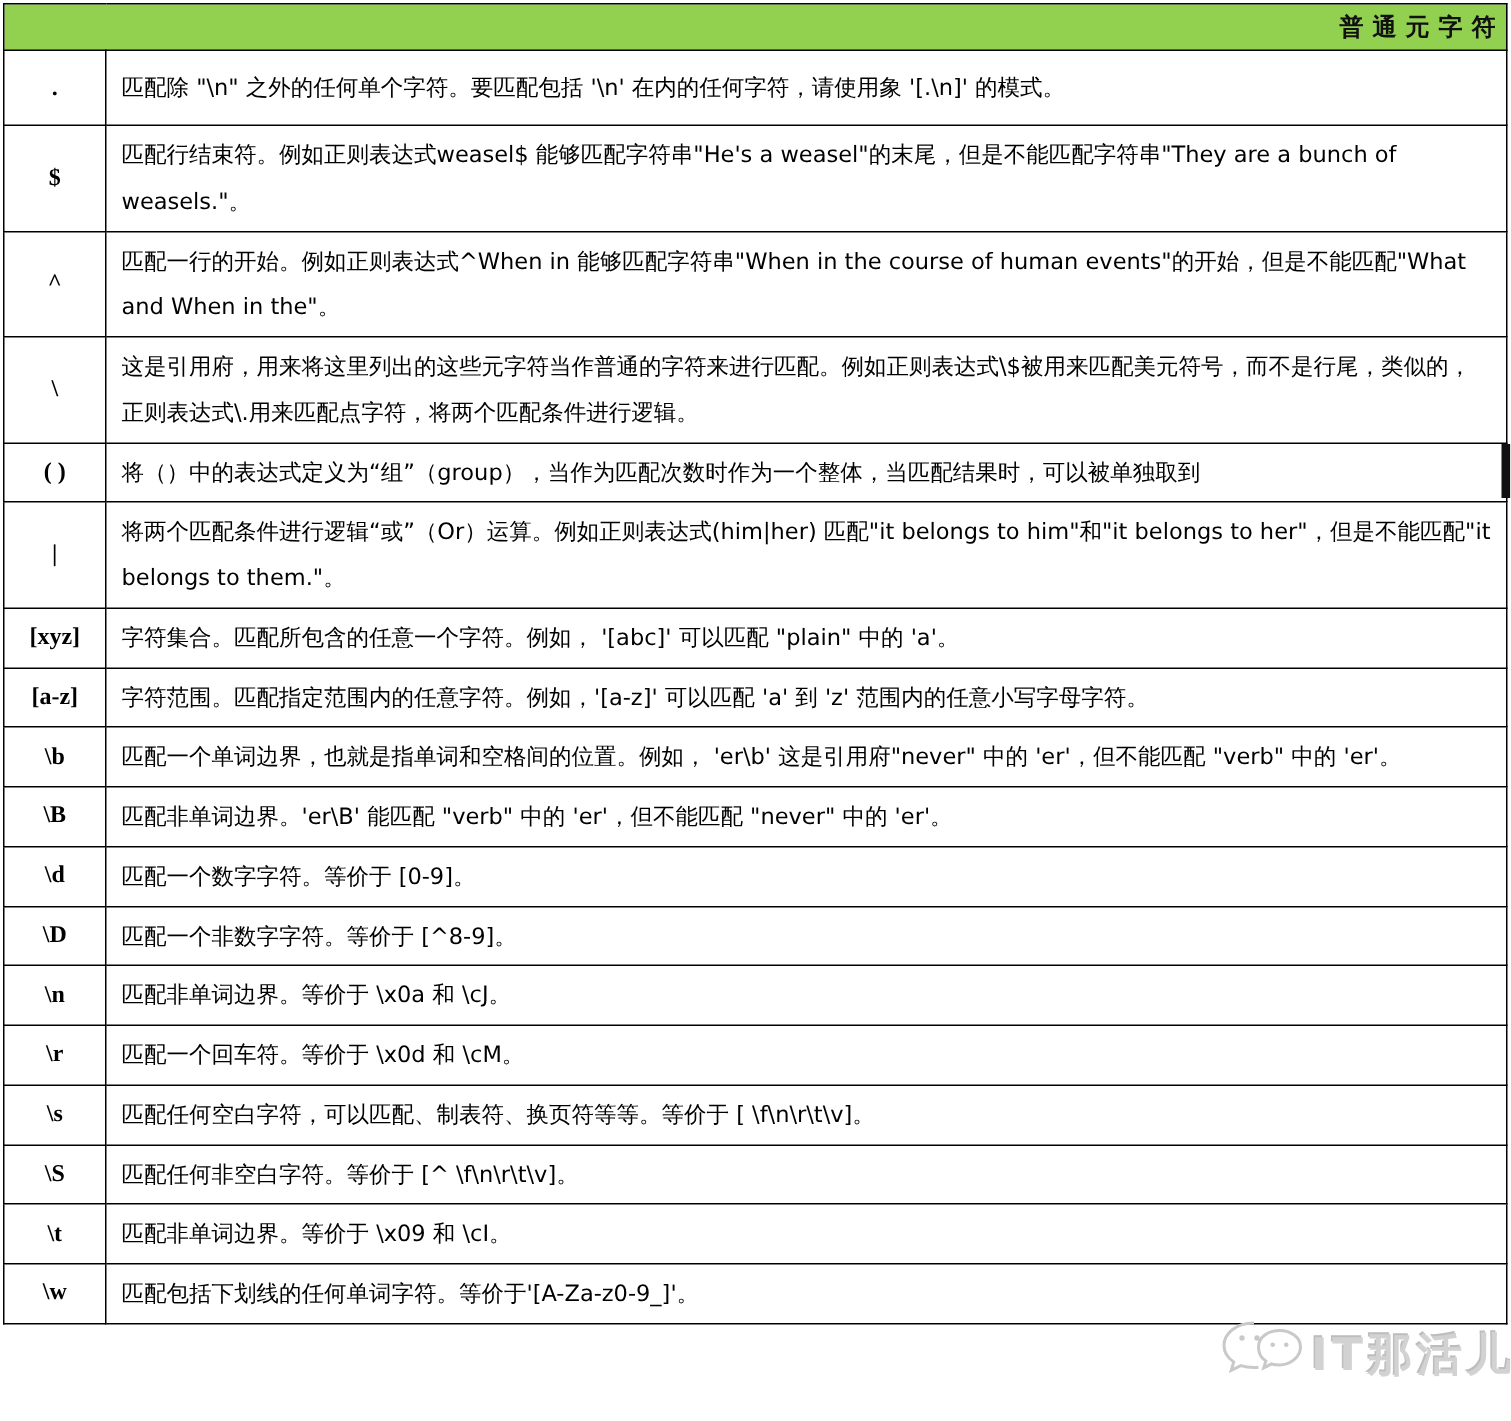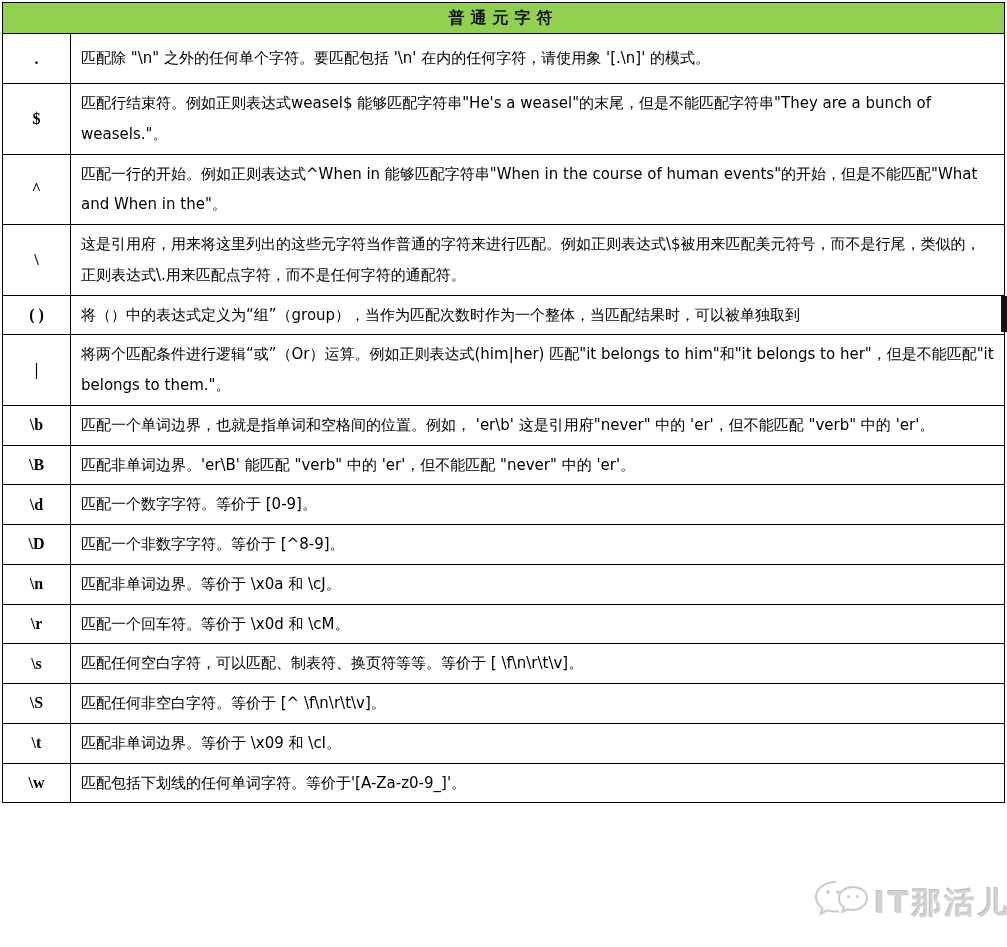--- a/index.html
+++ b/index.html
@@ -84,47 +84,55 @@
 
 <div id="screen">
 
   <table class="meta">
     <colgroup>
         <col class="c1">
         <col>
       </colgroup>
     <thead>
       <tr>
-        <th class="title" colspan="2" style="background: rgb(146, 208, 80); color: rgb(17, 17, 17);">普通元字符</th>
+        <th class="title" colspan="2" style="background: rgb(146, 208, 80); color: rgb(17, 17, 17); text-align: right;">普通元字符</th>
       </tr>
     </thead>
     <tbody>
         <tr>
           <td class="char">.</td>
           <td class="desc">匹配除 "\n" 之外的任何单个字符。要匹配包括 '\n' 在内的任何字符，请使用象 '[.\n]' 的模式。</td>
         </tr>
         <tr>
           <td class="char">$</td>
           <td class="desc">匹配行结束符。例如正则表达式weasel$ 能够匹配字符串"He's a weasel"的末尾，但是不能匹配字符串"They are a bunch of weasels."。</td>
         </tr>
         <tr>
           <td class="char">^</td>
           <td class="desc">匹配一行的开始。例如正则表达式^When in 能够匹配字符串"When in the course of human events"的开始，但是不能匹配"What and When in the"。</td>
         </tr>
         <tr>
           <td class="char">\</td>
-          <td class="desc">这是引用府，用来将这里列出的这些元字符当作普通的字符来进行匹配。例如正则表达式\$被用来匹配美元符号，而不是行尾，类似的，正则表达式\.用来匹配点字符，而不是任何字符的通配符。</td>
+          <td class="desc">这是引用府，用来将这里列出的这些元字符当作普通的字符来进行匹配。例如正则表达式\$被用来匹配美元符号，而不是行尾，类似的，正则表达式\.用来匹配点字符，将两个匹配条件进行逻辑。</td>
         </tr>
         <tr>
           <td class="char">( )</td>
           <td class="desc">将（）中的表达式定义为“组”（group），当作为匹配次数时作为一个整体，当匹配结果时，可以被单独取到</td>
         </tr>
         <tr>
           <td class="char">|</td>
           <td class="desc">将两个匹配条件进行逻辑“或”（Or）运算。例如正则表达式(him|her) 匹配"it belongs to him"和"it belongs to her"，但是不能匹配"it belongs to them."。</td>
+        </tr>
+        <tr>
+          <td class="char">[xyz]</td>
+          <td class="desc">字符集合。匹配所包含的任意一个字符。例如， '[abc]' 可以匹配 "plain" 中的 'a'。</td>
+        </tr>
+        <tr>
+          <td class="char">[a-z]</td>
+          <td class="desc">字符范围。匹配指定范围内的任意字符。例如，'[a-z]' 可以匹配 'a' 到 'z' 范围内的任意小写字母字符。</td>
         </tr>
         <tr>
           <td class="char">\b</td>
           <td class="desc">匹配一个单词边界，也就是指单词和空格间的位置。例如， 'er\b' 这是引用府"never" 中的 'er'，但不能匹配 "verb" 中的 'er'。</td>
         </tr>
         <tr>
           <td class="char">\B</td>
           <td class="desc">匹配非单词边界。'er\B' 能匹配 "verb" 中的 'er'，但不能匹配 "never" 中的 'er'。</td>
         </tr>
         <tr>

